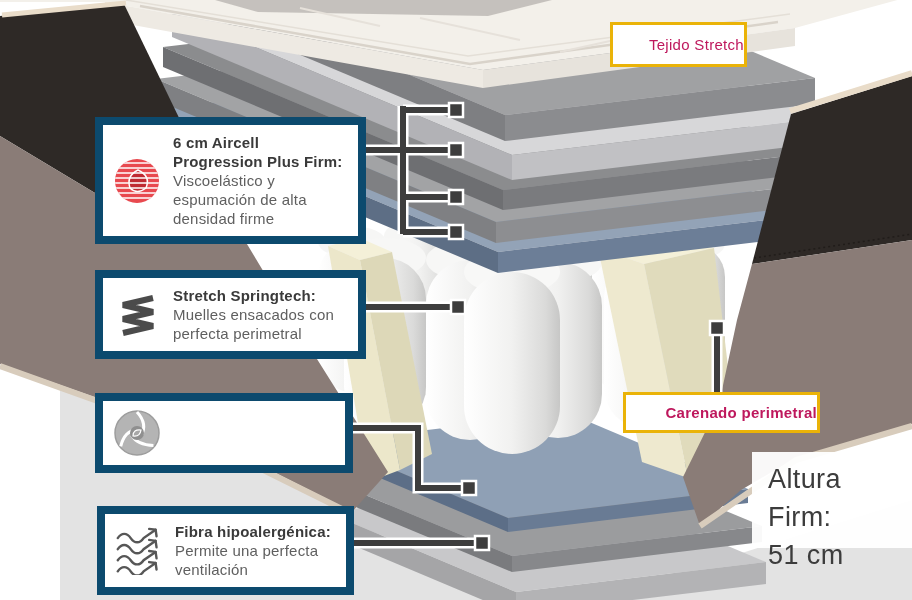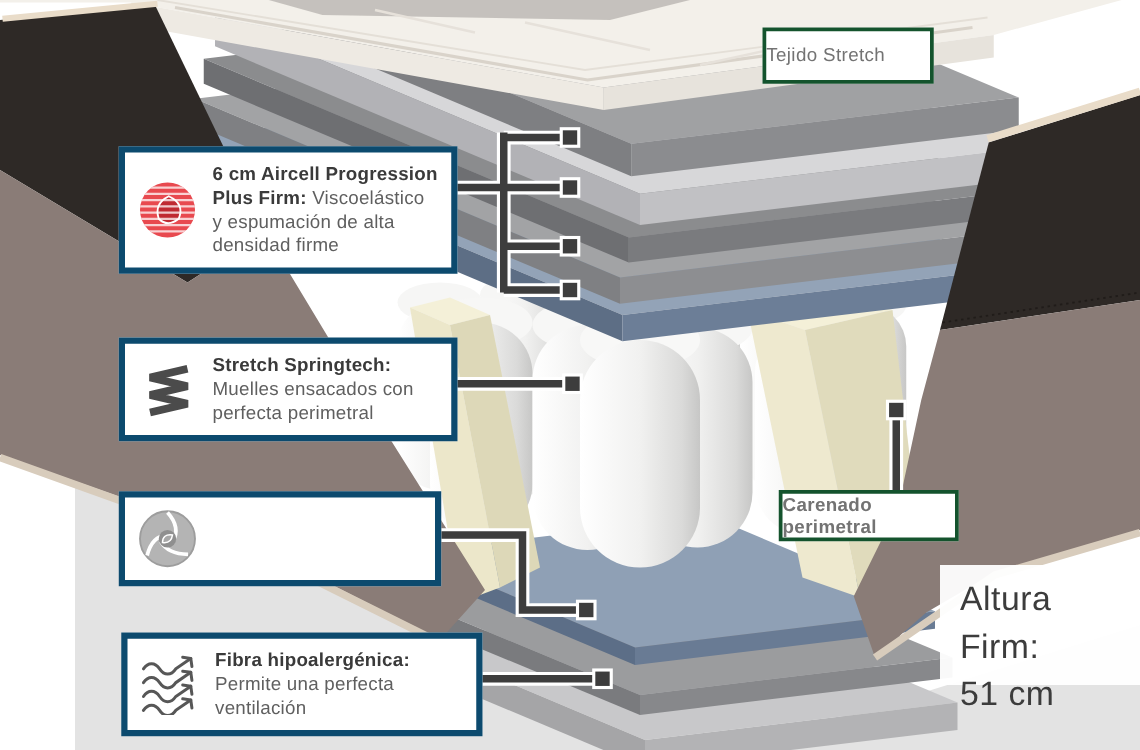--- a/index.html
+++ b/index.html
@@ -1,33 +1,33 @@
 <!DOCTYPE html>
 <html><head>
 <meta charset="utf-8">
 <style>
   html,body{margin:0;padding:0;background:#fff;}
   .stage{position:relative;width:912px;height:600px;overflow:hidden;background:#fff;
          font-family:"Liberation Sans",sans-serif;}
   .stage svg.scene{position:absolute;left:0;top:0;}
-  .callout{position:absolute;background:#ffffff;border:5px solid #0c4a6e;box-sizing:border-box;
+  .callout{position:absolute;background:#ffffff;border:8px solid #0c4a6e;box-sizing:border-box;
            display:flex;align-items:center;gap:12px;padding:8px 10px;}
   .callout .ic{flex:0 0 48px;width:48px;height:48px;}
   .callout .ct{font-size:15px;line-height:19px;color:#5f5f5f;letter-spacing:.2px;}
   .callout .ct b{color:#3a3a3a;font-weight:bold;}
   .callout .ct b::after{content:" ";}
-  .pill{position:absolute;background:#ffffff;border:3px solid #14532d;box-sizing:border-box;
-        display:flex;align-items:center;justify-content:flex-start;color:#737373;
+  .pill{position:absolute;background:#ffffff;border:3px solid #eab308;box-sizing:border-box;
+        display:flex;align-items:center;justify-content:flex-end;color:#be185d;
         font-size:15px;letter-spacing:.3px;}
   .c1{left:95px;top:117px;width:271px;min-height:75px;}
   .c2{left:95px;top:270px;width:271px;min-height:74px;}
   .c3{left:95px;top:393px;width:258px;min-height:76px;}
-  .c4{left:97px;top:506px;width:289px;min-height:77px;}
+  .c4{left:97px;top:506px;width:257px;min-height:77px;}
   .tejido{left:610px;top:22px;width:137px;height:45px;font-weight:400;}
-  .caren{left:623px;top:392px;width:144px;height:41px;font-weight:bold;}
+  .caren{left:623px;top:392px;width:197px;height:41px;font-weight:bold;}
   .altura{position:absolute;left:752px;top:452px;width:160px;height:96px;background:rgba(255,255,255,.95);
           box-sizing:border-box;padding:8px 0 0 16px;color:#3c3c3c;font-size:27px;line-height:38px;
           letter-spacing:.4px;}
 </style>
 </head>
 <body>
 
 <div class="stage">
 
   <svg class="scene" width="912" height="600" viewBox="0 0 912 600">

